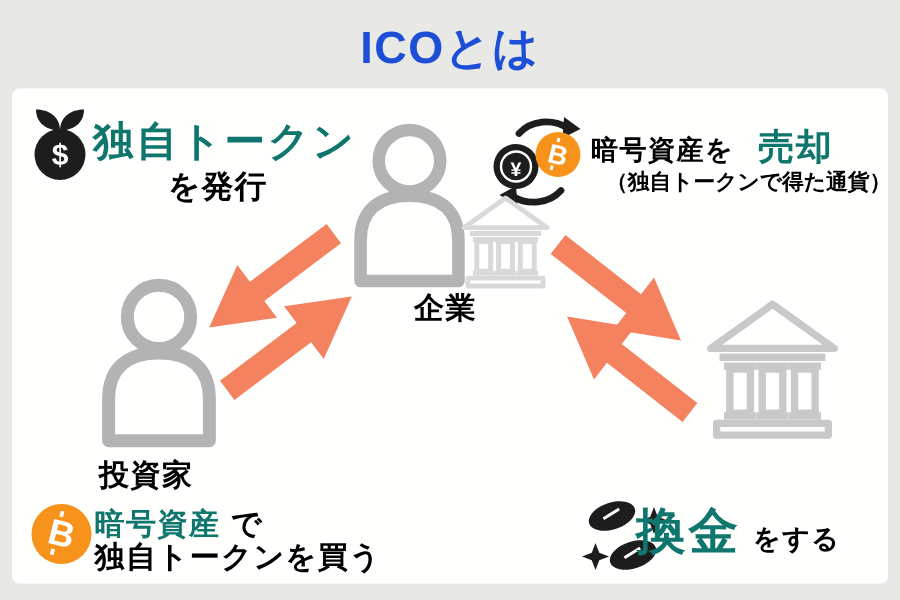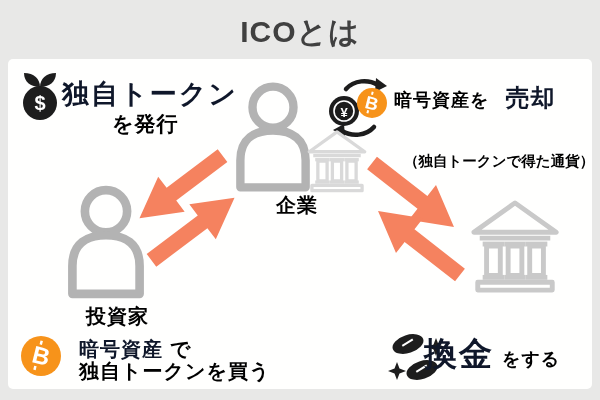--- a/index.html
+++ b/index.html
@@ -4,40 +4,40 @@
 <style>
   html,body{margin:0;padding:0;}
   body{
     font-family:"Liberation Sans","DejaVu Sans",sans-serif;
     background:#e8e8e7;
     width:600px;height:400px;overflow:hidden;
   }
   .stage{position:relative;width:600px;height:400px;background:#e8e8e7;}
   .title{
     position:absolute;left:0;top:12px;width:600px;text-align:center;
-    font-size:30px;font-weight:800;color:#404040;letter-spacing:1px;
+    font-size:30px;font-weight:800;color:#1d4ed8;letter-spacing:1px;
   }
   .panel{
     position:absolute;left:8px;top:59px;width:584px;height:330px;
     background:#fffffe;border-radius:5px;
   }
   .abs{position:absolute;}
   .txt-dark{color:#000000;}
-  .txt-orange{color:#0f172a;}
+  .txt-orange{color:#0f766e;}
   .b800{font-weight:800;}
   .b700{font-weight:700;}
   .baseline-row{display:flex;align-items:baseline;}
 
   
   .issue-main{font-size:27px;letter-spacing:2px;}
   .issue-sub{font-size:21px;letter-spacing:1px;}
   .sell-pre{font-size:18px;letter-spacing:1px;}
   .sell-hl{font-size:24px;letter-spacing:1px;margin-left:16px;}
   .sell-sub{font-size:14.5px;letter-spacing:0px;}
-  .buy-line{font-size:20px;letter-spacing:1px;margin-left:16px;}
+  .buy-line{font-size:20px;letter-spacing:1px;}
   .cash-hl{font-size:33px;letter-spacing:2px;}
   .cash-suffix{font-size:18px;letter-spacing:1px;margin-left:8px;}
   .entity-label{font-size:20px;font-weight:700;color:#000000;letter-spacing:1px;}
 
   .arrow-svg{position:absolute;overflow:visible;}
 </style>
 </head>
 <body>
 
 <div class="stage">
@@ -71,21 +71,21 @@
         <line x1="44" y1="35" x2="44" y2="38" stroke="#ffffff" stroke-width="2"></line>
       </g>
       <path d="M48,51 C40,60 26,61 16,55" stroke="#1d1d1d" stroke-width="4.5" fill="none" stroke-linecap="round"></path>
       <polygon points="18,48 7,54 19,61" fill="#1d1d1d"></polygon>
     </svg>
   </span>
   <div class="abs baseline-row" style="left:394px;top:82px;">
     <span class="sell-pre b800 txt-dark">暗号資産を</span>
     <span class="sell-hl b800 txt-orange">売却</span>
   </div>
-  <div class="abs sell-sub b700 txt-dark" style="left:404px;top:112px;margin-top:40px;">（独自トークンで得た通貨）</div>
+  <div class="abs sell-sub b700 txt-dark" style="left:404px;top:112px;">（独自トークンで得た通貨）</div>
 
   <span class="abs" style="left:226px;top:82px;">
     <svg width="94" height="110" viewBox="0 0 100 118">
       <circle cx="50" cy="27" r="22" fill="#fffffe" stroke="#b3b3b3" stroke-width="9"></circle>
       <path d="M15,113 L15,84 C15,60 31,52 50,52 C69,52 85,60 85,84 L85,113 Z" fill="#fffffe" stroke="#b3b3b3" stroke-width="9" stroke-linejoin="round"></path>
     </svg>
   </span>
   <span class="abs" style="left:304px;top:128px;">
     <svg width="66" height="66" viewBox="0 0 100 100">
       <g stroke="#d9d9d9" fill="none" stroke-width="5" stroke-linejoin="round">
@@ -105,21 +105,21 @@
     </svg>
   </span>
   <div class="abs entity-label" style="left:276px;top:192px;">企業</div>
 
   <span class="abs" style="left:58px;top:183px;">
     <svg width="96" height="118" viewBox="0 0 100 118">
       <circle cx="50" cy="27" r="22" fill="#fffffe" stroke="#b3b3b3" stroke-width="9"></circle>
       <path d="M15,113 L15,84 C15,60 31,52 50,52 C69,52 85,60 85,84 L85,113 Z" fill="#fffffe" stroke="#b3b3b3" stroke-width="9" stroke-linejoin="round"></path>
     </svg>
   </span>
-  <div class="abs entity-label" style="left:86px;top:303px;">投資家</div>
+  <div class="abs entity-label" style="left:66px;top:303px;">投資家</div>
 
   <span class="abs" style="left:466px;top:196px;">
     <svg width="98" height="100" viewBox="0 0 100 100">
       <g stroke="#c9c9c9" fill="none" stroke-width="5" stroke-linejoin="round">
         <path d="M8,36 L50,6 L92,36 Z"></path>
         <line x1="14" y1="42" x2="86" y2="42"></line>
         <rect x="21" y="50" width="14" height="30"></rect>
         <line x1="17" y1="48" x2="39" y2="48"></line>
         <line x1="17" y1="82" x2="39" y2="82"></line>
         <rect x="43" y="50" width="14" height="30"></rect>

